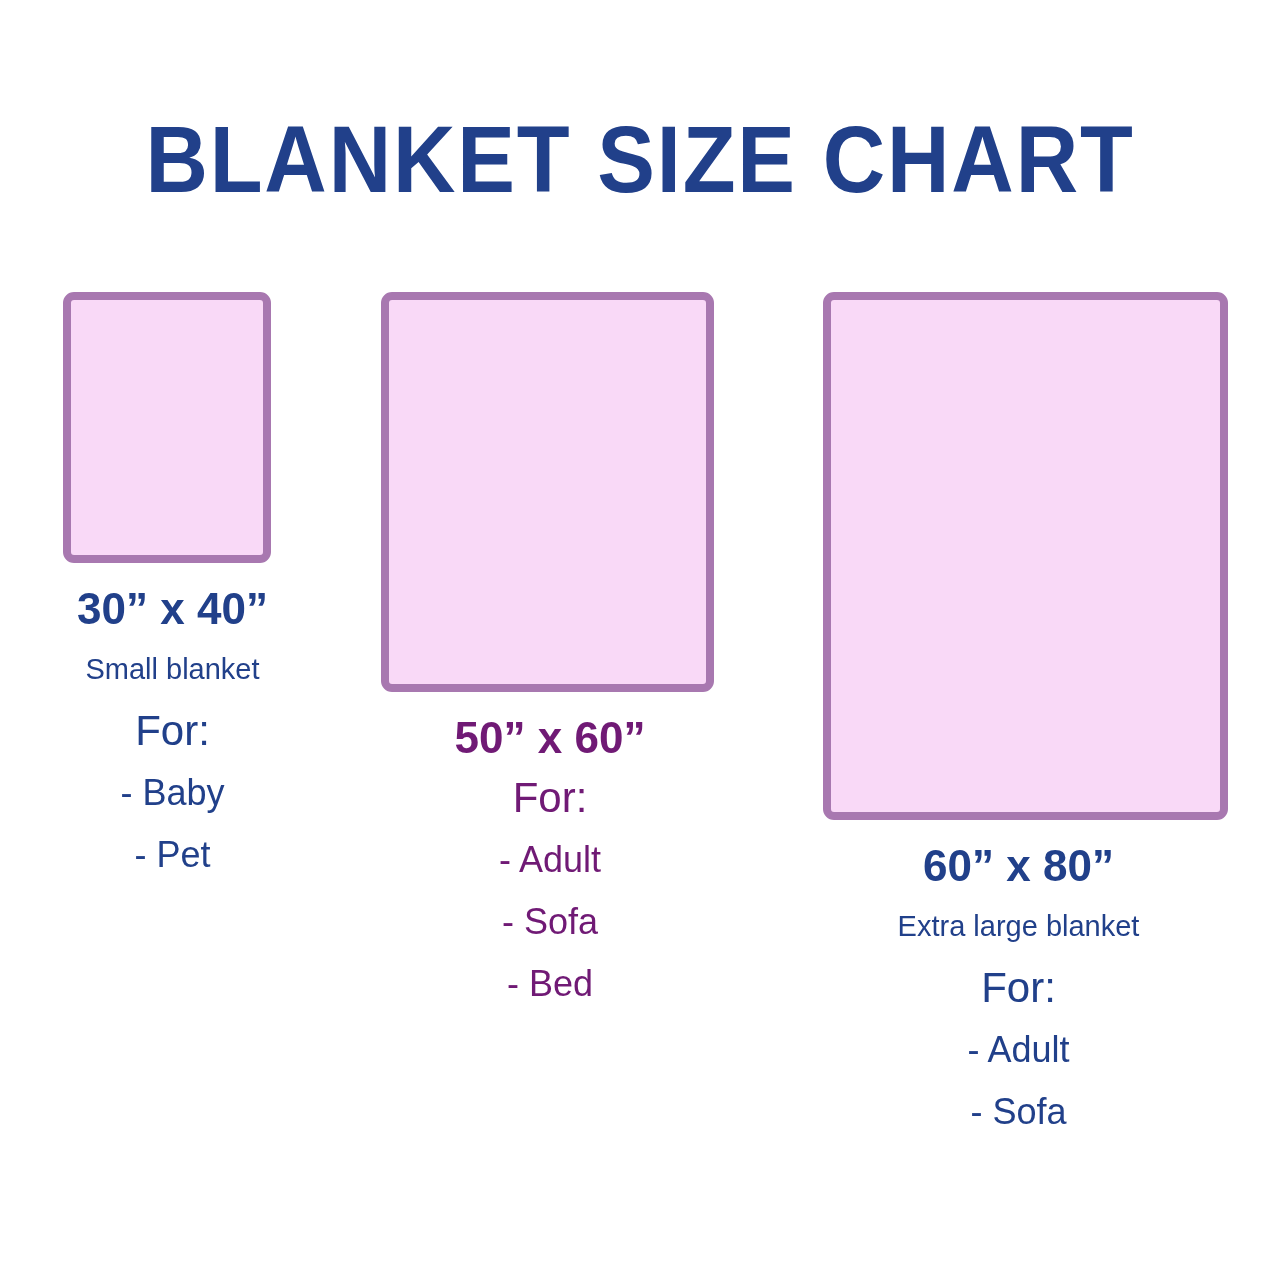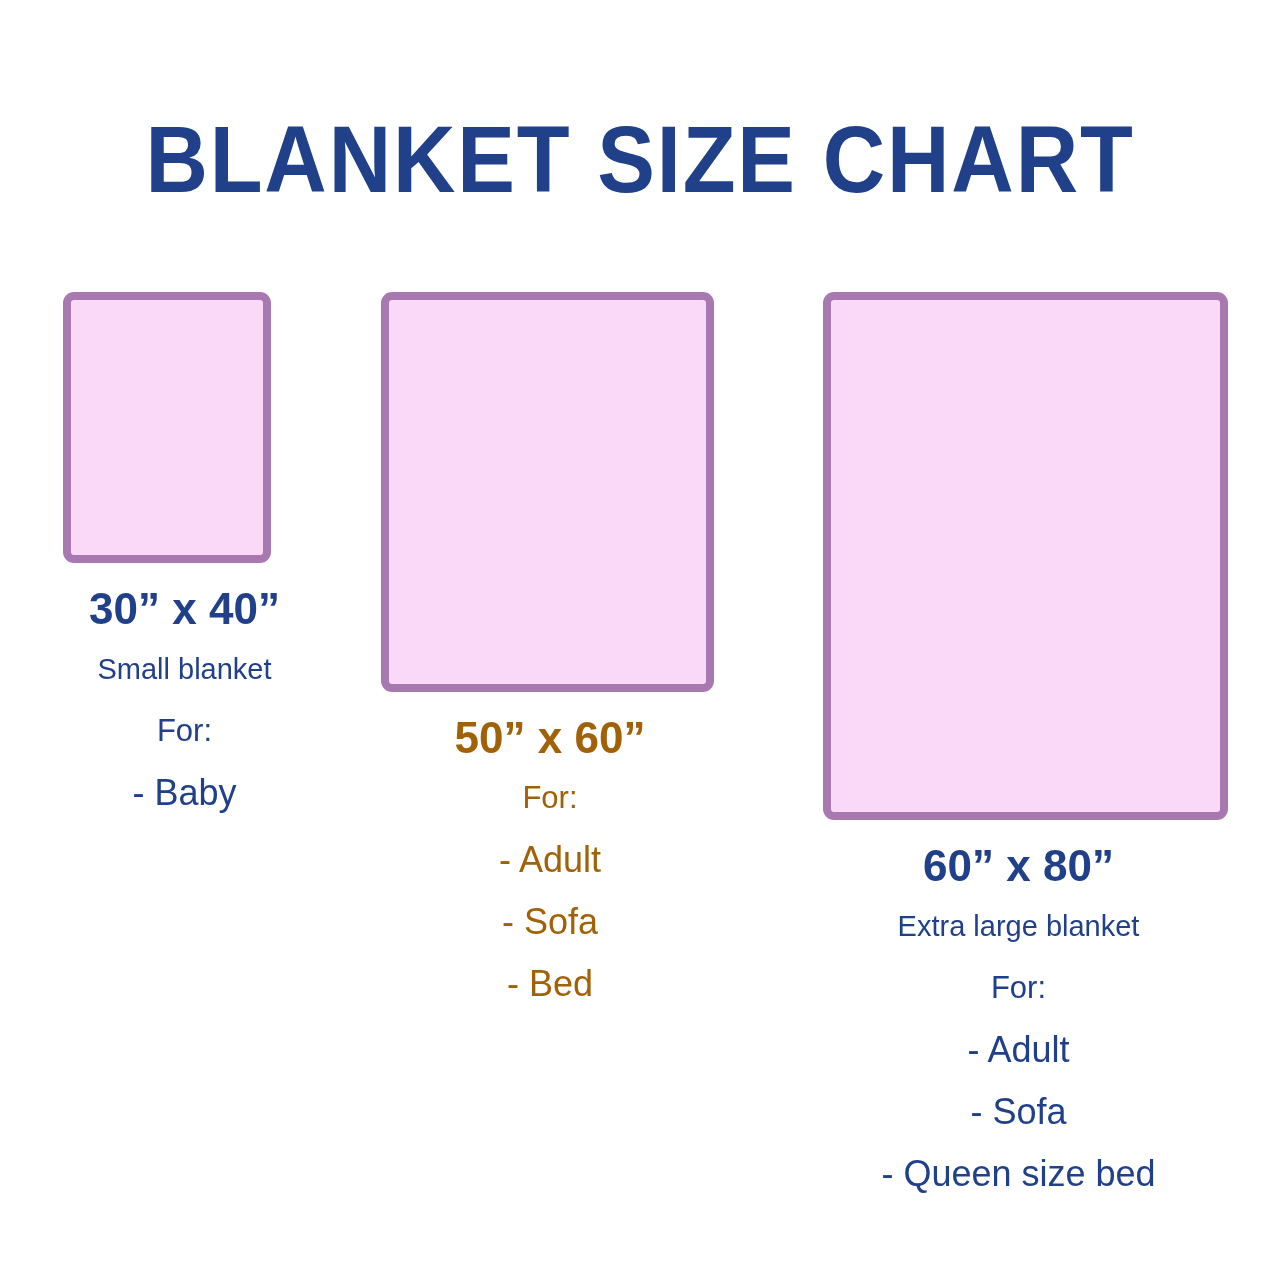--- a/index.html
+++ b/index.html
@@ -71,40 +71,40 @@
     white-space: nowrap;
   }
 
   .usage-title {
     font-size: 29px;
     line-height: 62px;
     white-space: nowrap;
   }
 
   .for-label {
-    font-size: 31px;
+    font-size: 42px;
     line-height: 62px;
   }
 
   .usage-list {
     list-style: none;
     margin: 0;
     padding: 0;
   }
 
   .usage-list li {
     font-size: 36px;
     line-height: 62px;
     white-space: nowrap;
   }
 
   
   #col-small      { left: 0px;   top: 240px; width: 345px; }
   #swatch-small   { left: 63px;  top: 8px;   width: 208px; height: 271px; }
-  #caption-small  { left: 12px;   top: 296px; width: 345px; }
+  #caption-small  { left: 0px;   top: 296px; width: 345px; }
 
   
   #col-throw      { left: 345px; top: 240px; width: 410px; }
   #swatch-throw   { left: 36px;  top: 8px;   width: 333px; height: 400px; }
   #caption-throw  { left: 0px;   top: 425px; width: 410px; }
 
   
   #col-xl         { left: 755px; top: 240px; width: 525px; }
   #swatch-xl      { left: 68px;  top: 8px;   width: 405px; height: 528px; }
   #caption-xl     { left: 1px;   top: 553px; width: 525px; }
@@ -118,46 +118,46 @@
 
   <div class="column" id="col-small">
     <div class="swatch" id="swatch-small" style="background: rgb(249, 217, 247); border-color: rgb(168, 120, 176);"></div>
 
     <div class="caption" id="caption-small" style="color: rgb(33, 64, 138);">
       <div class="dimension">30” x 40”</div>
       <div class="usage-title">Small blanket</div>
       <div class="for-label">For:</div>
       <ul class="usage-list">
         <li>- Baby</li>
+        <li>- Pet</li>
       </ul>
     </div>
   </div>
 
   <div class="column" id="col-throw">
     <div class="swatch" id="swatch-throw" style="background: rgb(249, 217, 247); border-color: rgb(168, 120, 176);"></div>
 
-    <div class="caption" id="caption-throw" style="color: #a16207;">
+    <div class="caption" id="caption-throw" style="color: #701a75;">
       <div class="dimension">50” x 60”</div>
       <div class="for-label">For:</div>
       <ul class="usage-list">
         <li>- Adult</li>
         <li>- Sofa</li>
         <li>- Bed</li>
       </ul>
     </div>
   </div>
 
   <div class="column" id="col-xl">
     <div class="swatch" id="swatch-xl" style="background: rgb(249, 217, 247); border-color: rgb(168, 120, 176);"></div>
 
     <div class="caption" id="caption-xl" style="color: rgb(33, 64, 138);">
       <div class="dimension">60” x 80”</div>
       <div class="usage-title">Extra large blanket</div>
       <div class="for-label">For:</div>
       <ul class="usage-list">
         <li>- Adult</li>
         <li>- Sofa</li>
-        <li>- Queen size bed</li>
       </ul>
     </div>
   </div>
 
 </div>
 
 </body></html>

